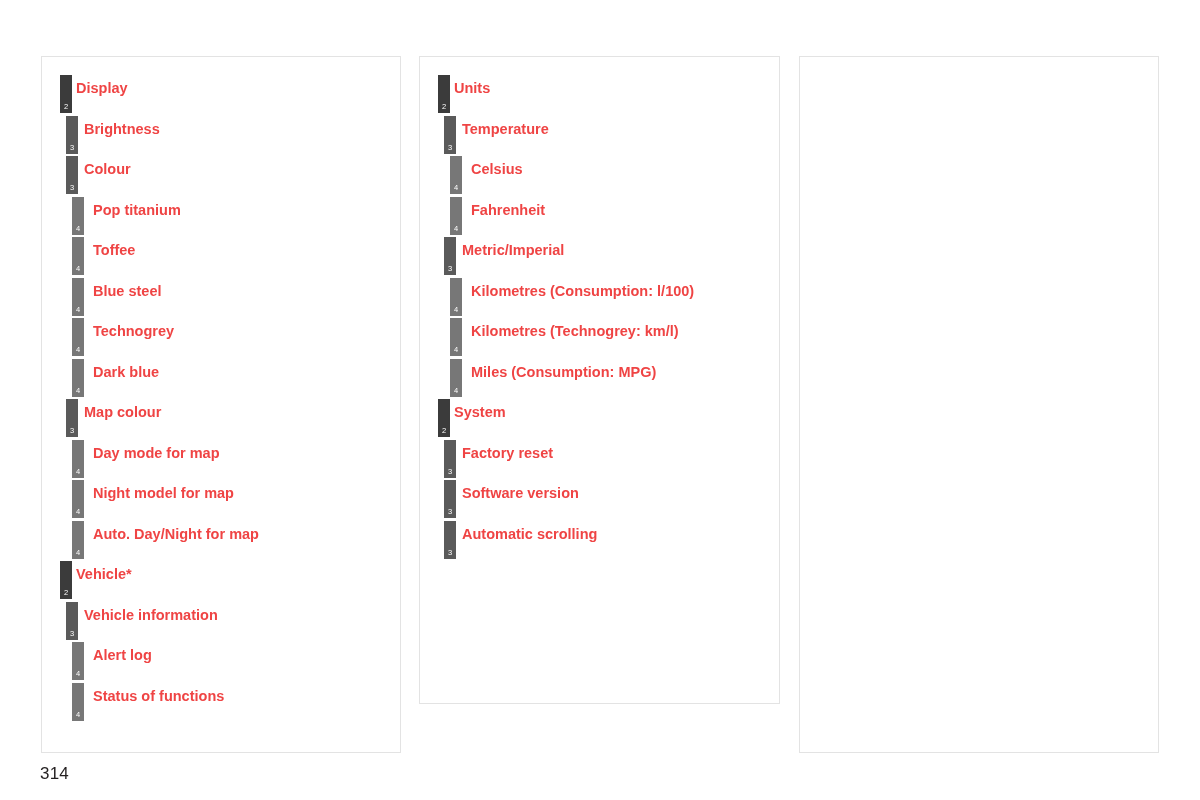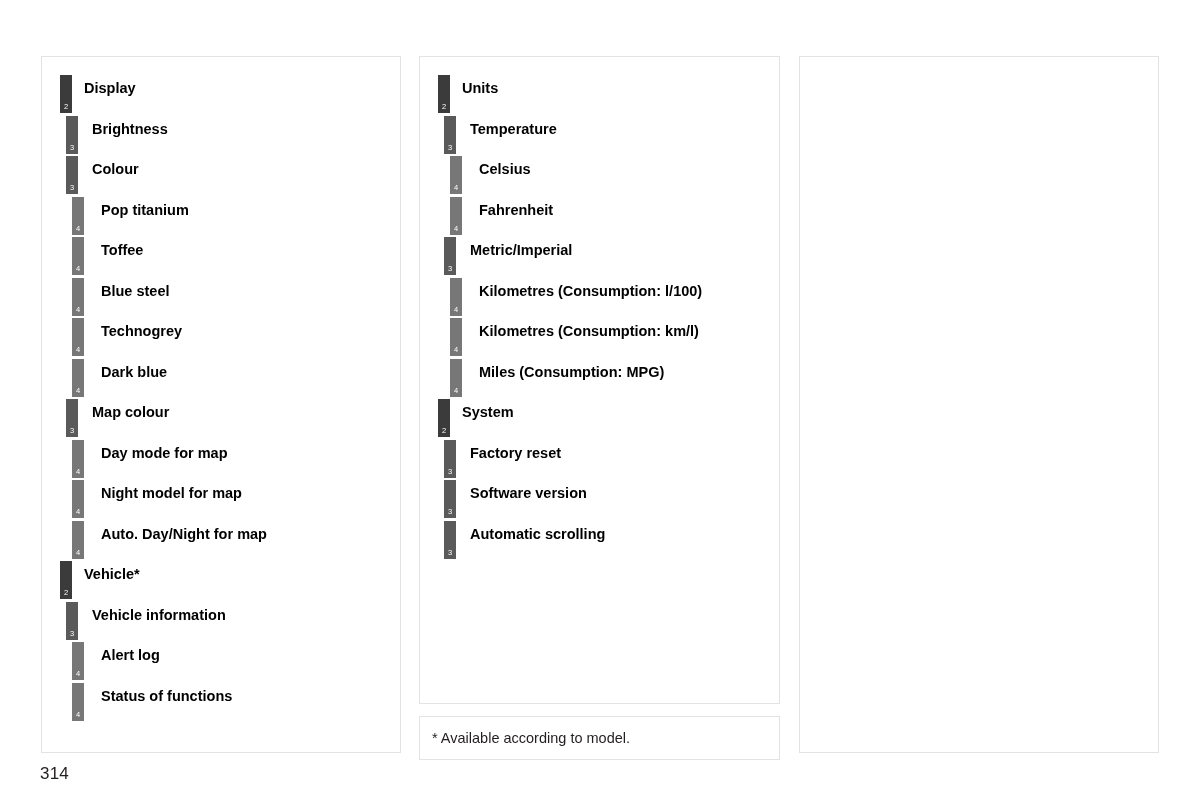--- a/index.html
+++ b/index.html
@@ -80,22 +80,21 @@
     line-height: 8px;
     color: #ffffff;
     font-family: "Liberation Sans", sans-serif;
   }
   .label {
     position: absolute;
     top: 10px;
     font-size: 14.5px;
     line-height: 18px;
     white-space: nowrap;
-    color: #000000;
-    margin-left: 8px;
+    color: #ef4444;
   }
 
   
   .lvl2 .marker { left: 18px;  background: #3b3b3b; }
   .lvl2 .label  { left: 34px;  font-weight: bold; }
 
   .lvl3 .marker { left: 24px;  background: #5a5a5a; }
   .lvl3 .label  { left: 42px;  font-weight: bold; }
 
   .lvl4 .marker { left: 30px;  background: #777777; }
@@ -252,21 +251,21 @@
         <div class="row lvl4" style="top: 214.5px;">
           <div class="marker">
             <span class="num">4</span>
           </div>
           <div class="label">Kilometres (Consumption: l/100)</div>
         </div>
         <div class="row lvl4" style="top: 255px;">
           <div class="marker">
             <span class="num">4</span>
           </div>
-          <div class="label">Kilometres (Consumption: km/l)</div>
+          <div class="label">Kilometres (Technogrey: km/l)</div>
         </div>
         <div class="row lvl4" style="top: 295.5px;">
           <div class="marker">
             <span class="num">4</span>
           </div>
           <div class="label">Miles (Consumption: MPG)</div>
         </div>
         <div class="row lvl2" style="top: 336px;">
           <div class="marker">
             <span class="num">2</span>
@@ -291,19 +290,16 @@
           </div>
           <div class="label">Automatic scrolling</div>
         </div>
       </div>
   </div>
 
   <div class="col" id="col-3">
     <div class="tree"></div>
   </div>
 
-  <div id="footnote-box">
-    <div class="footnote-text">* Available according to model.</div>
-  </div>
 
   <div id="page-number">314</div>
 
 </div>
 
 </body></html>

